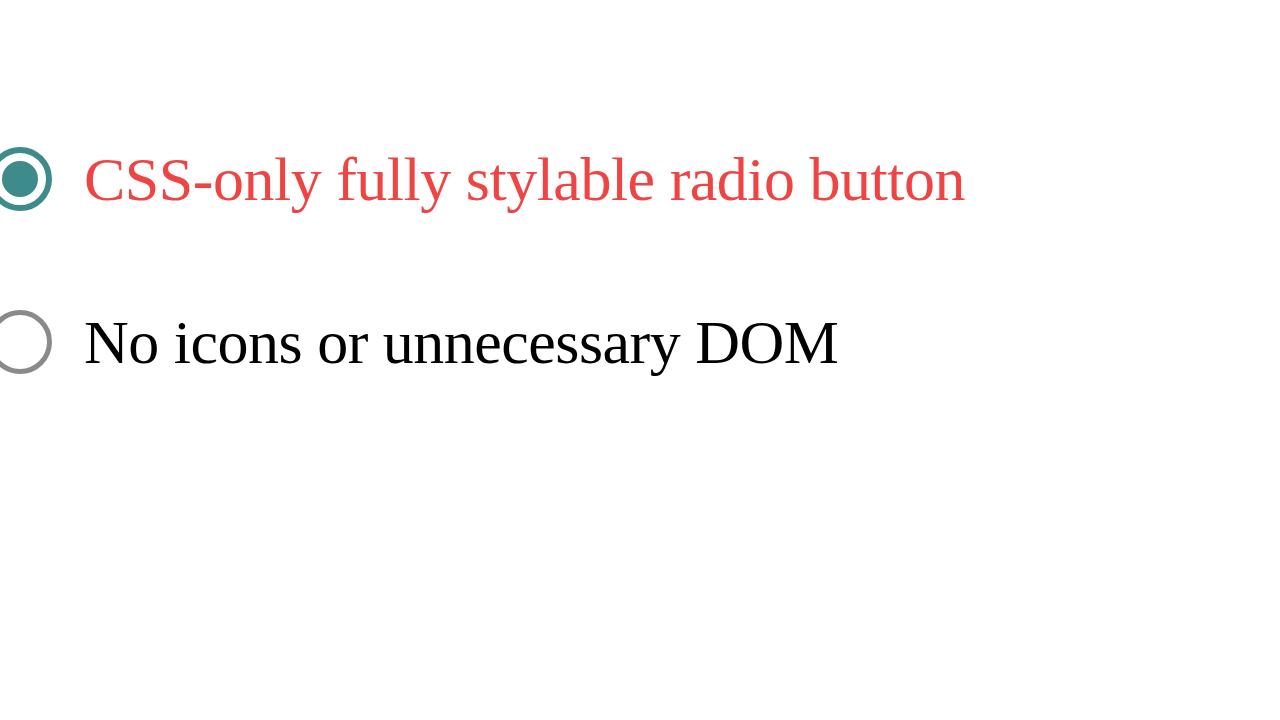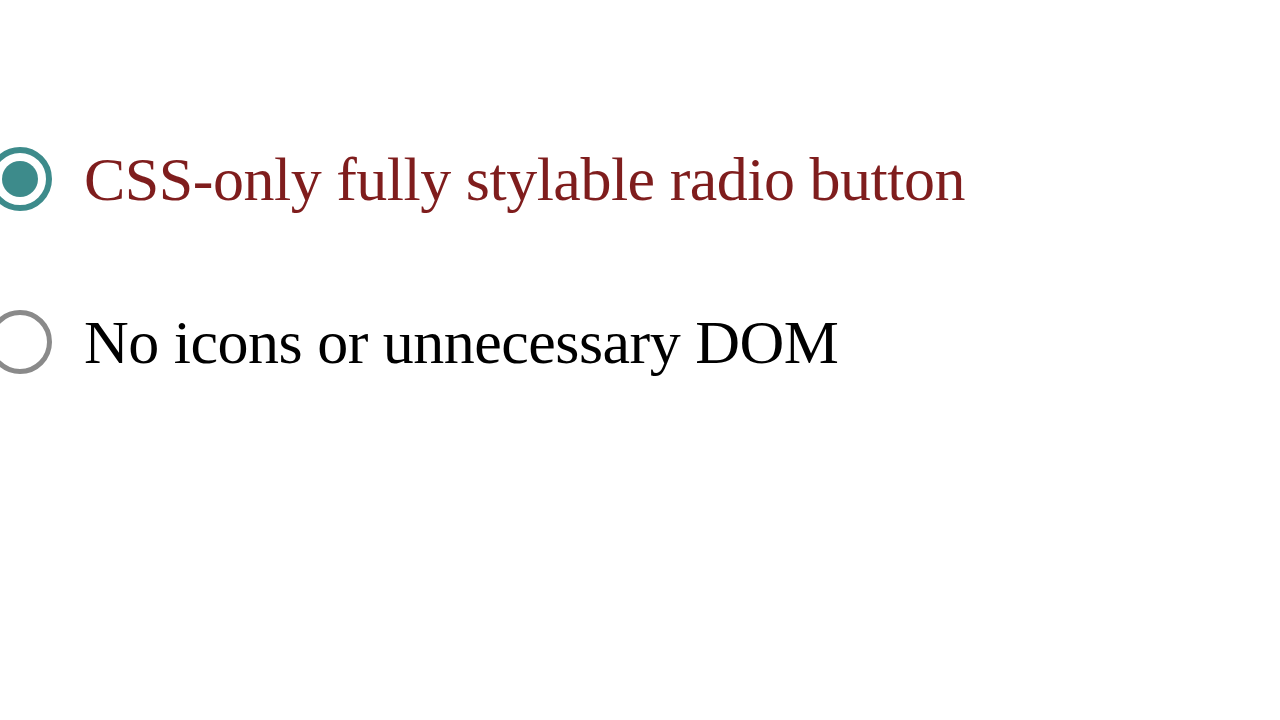--- a/index.html
+++ b/index.html
@@ -49,21 +49,21 @@
     }
     .radio-circle.unchecked {
       border: 5px solid #8a8a8a;
     }
     .radio-label {
       font-size: 62px;
       line-height: 1.1;
       letter-spacing: -0.5px;
     }
     .radio-label.checked {
-      color: #7f1d1d;
+      color: #ef4444;
     }
     .radio-label.unchecked {
       color: #000000;
       text-align: right;
     }
   </style>
 </head>
 <body>
 
 <div class="radio-group">

